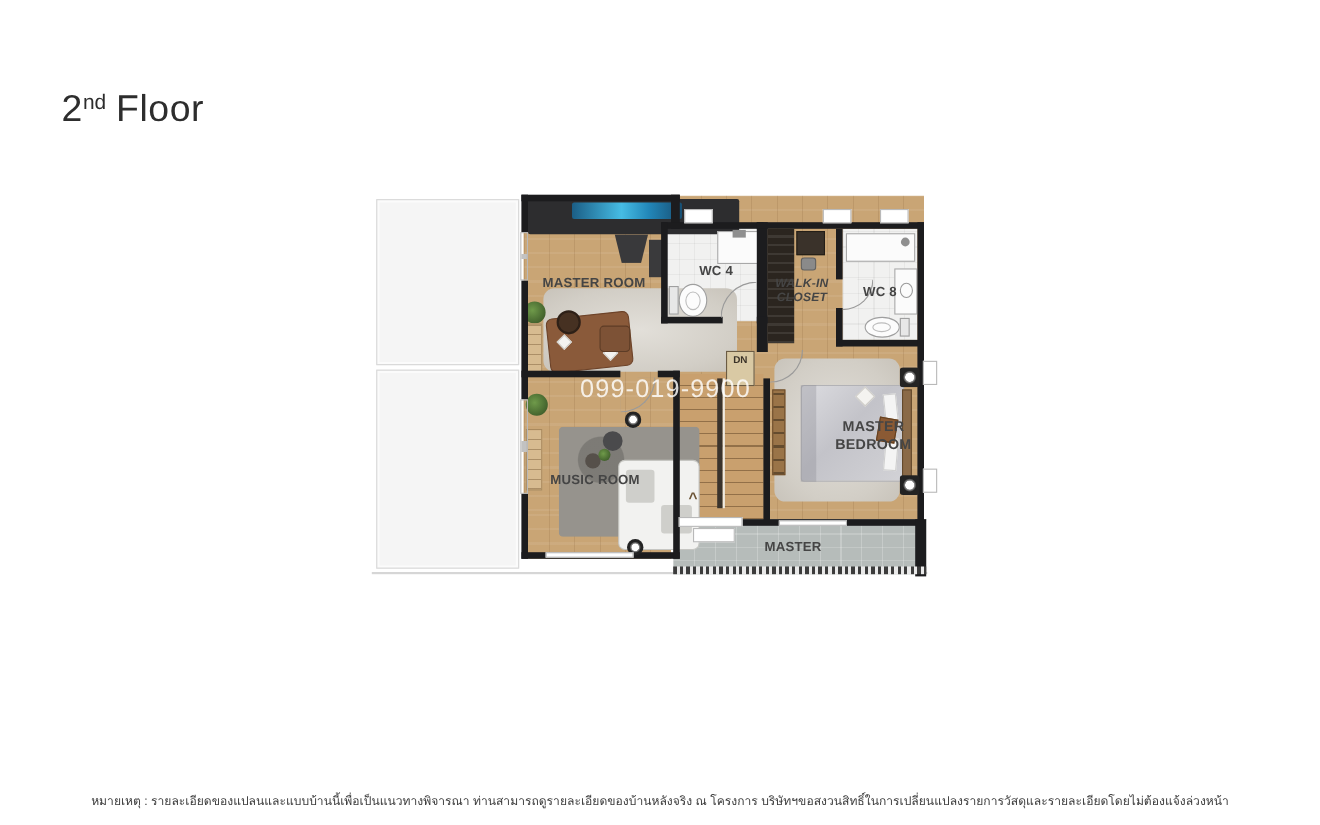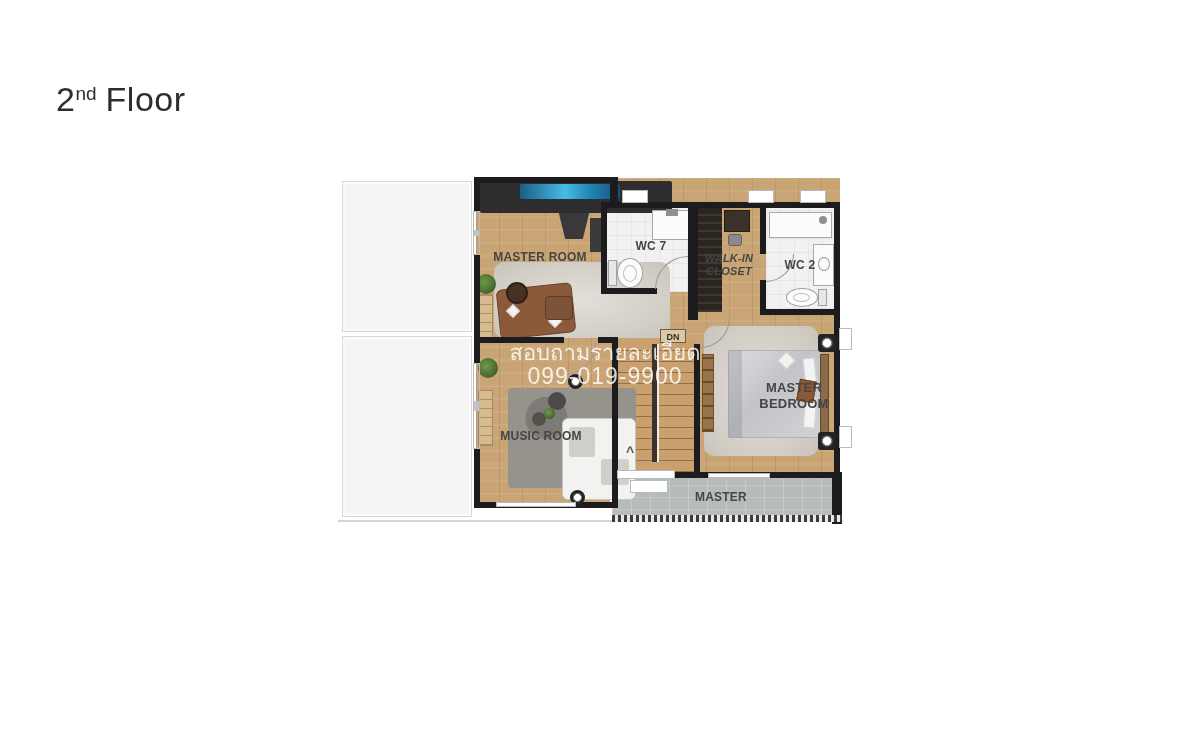--- a/index.html
+++ b/index.html
@@ -92,21 +92,21 @@
 
     <div class="abs wood" style="left:140px;top:10px;width:364px;height:300px;"></div>
     <div class="abs wood" style="left:140px;top:298px;width:134px;height:42px;"></div>
     <div class="abs balconyfloor" style="left:276px;top:304px;width:230px;height:50px;"></div>
     <div class="abs whitefloor" style="left:267px;top:38px;width:91px;height:86px;"></div>
     <div class="abs whitefloor" style="left:430px;top:40px;width:68px;height:101px;"></div>
 
     <div class="abs stairs" style="left:282px;top:172px;width:76px;height:132px;"></div>
     <div class="abs" style="left:316px;top:176px;width:5px;height:118px;background:#3a332c;z-index:2;"></div>
     <div class="abs" style="left:321px;top:176px;width:2px;height:118px;background:#efe9df;z-index:2;"></div>
-    <div class="abs dnbox" style="left:324px;top:161px;width:26px;height:14px;">DN</div>
+    <div class="abs dnbox" style="left:324px;top:151px;width:26px;height:32px;">DN</div>
     <div class="abs" style="left:286px;top:276px;width:16px;height:14px;color:#6b5335;font-size:14px;font-weight:bold;text-align:center;z-index:5;">^</div>
 
     <div class="abs dark furn" style="left:144px;top:13px;width:192px;height:32px;border-radius:2px;"></div>
     <div class="abs screen furn" style="left:184px;top:16px;width:100px;height:15px;z-index:2;"></div>
     <div class="abs furn" style="left:218px;top:45px;width:40px;height:26px;background:#39393b;clip-path:polygon(12% 0,88% 0,72% 100%,28% 100%);z-index:2;"></div>
     <div class="abs furn" style="left:254px;top:50px;width:14px;height:34px;background:#3a3a3c;z-index:2;"></div>
     <div class="abs rug-light furn" style="left:158px;top:94px;width:176px;height:76px;"></div>
     <div class="abs sofa furn" style="left:162px;top:118px;width:76px;height:50px;transform:rotate(-6deg);z-index:2;"></div>
     <div class="abs pillow furn" style="left:172px;top:138px;width:10px;height:10px;z-index:2;"></div>
     <div class="abs pillow furn" style="left:214px;top:148px;width:10px;height:10px;z-index:2;"></div>
@@ -199,29 +199,29 @@
     <div class="abs win" style="left:294px;top:312px;width:38px;height:13px;"></div>
 
     <div class="abs arc tl" style="left:319px;top:88px;width:33px;height:33px;"></div>
     <div class="abs arc br" style="left:430px;top:86px;width:28px;height:28px;"></div>
     <div class="abs arc br" style="left:364px;top:150px;width:30px;height:30px;"></div>
     <div class="abs arc br" style="left:228px;top:175px;width:32px;height:32px;"></div>
 
     <div class="abs hatch" style="left:276px;top:347px;width:230px;height:7px;"></div>
 
     <div class="lbl f12" style="left:154px;top:82px;width:100px;">MASTER ROOM</div>
-    <div class="lbl f12" style="left:288px;top:71px;width:54px;">WC 7</div>
+    <div class="lbl f12" style="left:288px;top:71px;width:54px;">WC 4</div>
     <div class="lbl f11" style="left:360px;top:84px;width:66px;font-style:italic;">WALK-IN
 CLOSET</div>
-    <div class="lbl f12" style="left:438px;top:90px;width:52px;">WC 2</div>
+    <div class="lbl f12" style="left:438px;top:90px;width:52px;">WC 8</div>
     <div class="lbl f13" style="left:420px;top:212px;width:76px;">MASTER
 BEDROOM</div>
     <div class="lbl f12" style="left:155px;top:261px;width:100px;">MUSIC ROOM</div>
     <div class="lbl f12" style="left:345px;top:322px;width:80px;">MASTER</div>
   </div>
 
   <div class="wm">
-    <div class="l1">สอบถามรายละเอียด</div>
     <div class="l3">099-019-9900</div>
   </div>
 
+  <div class="disc">หมายเหตุ : รายละเอียดของแปลนและแบบบ้านนี้เพื่อเป็นแนวทางพิจารณา ท่านสามารถดูรายละเอียดของบ้านหลังจริง ณ โครงการ บริษัทฯขอสงวนสิทธิ์ในการเปลี่ยนแปลงรายการวัสดุและรายละเอียดโดยไม่ต้องแจ้งล่วงหน้า</div>
 
 </div>
 
 </body></html>

